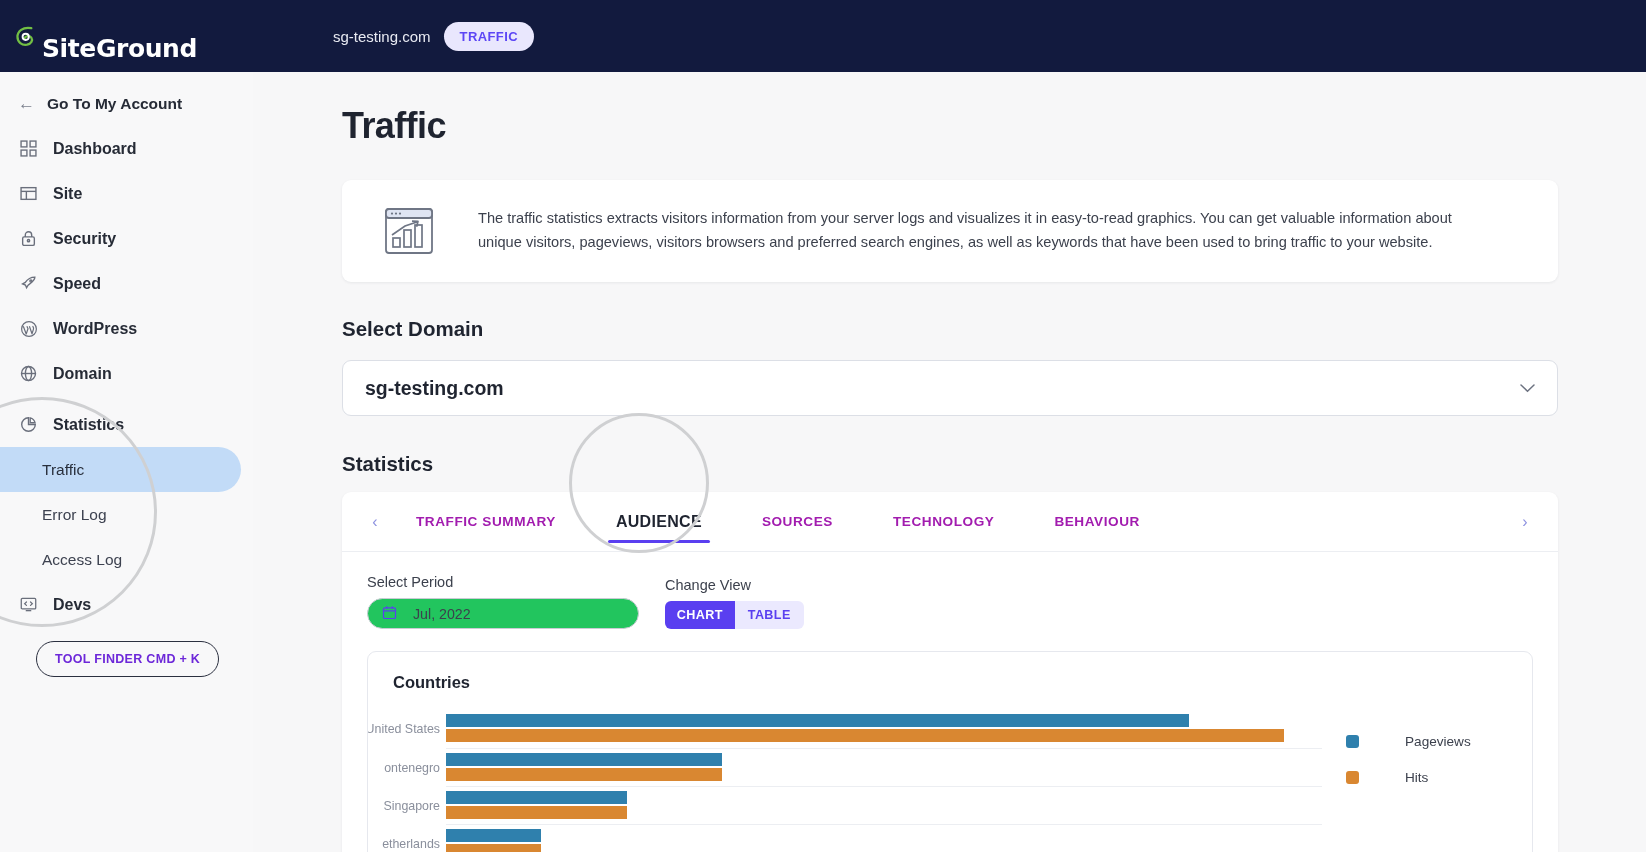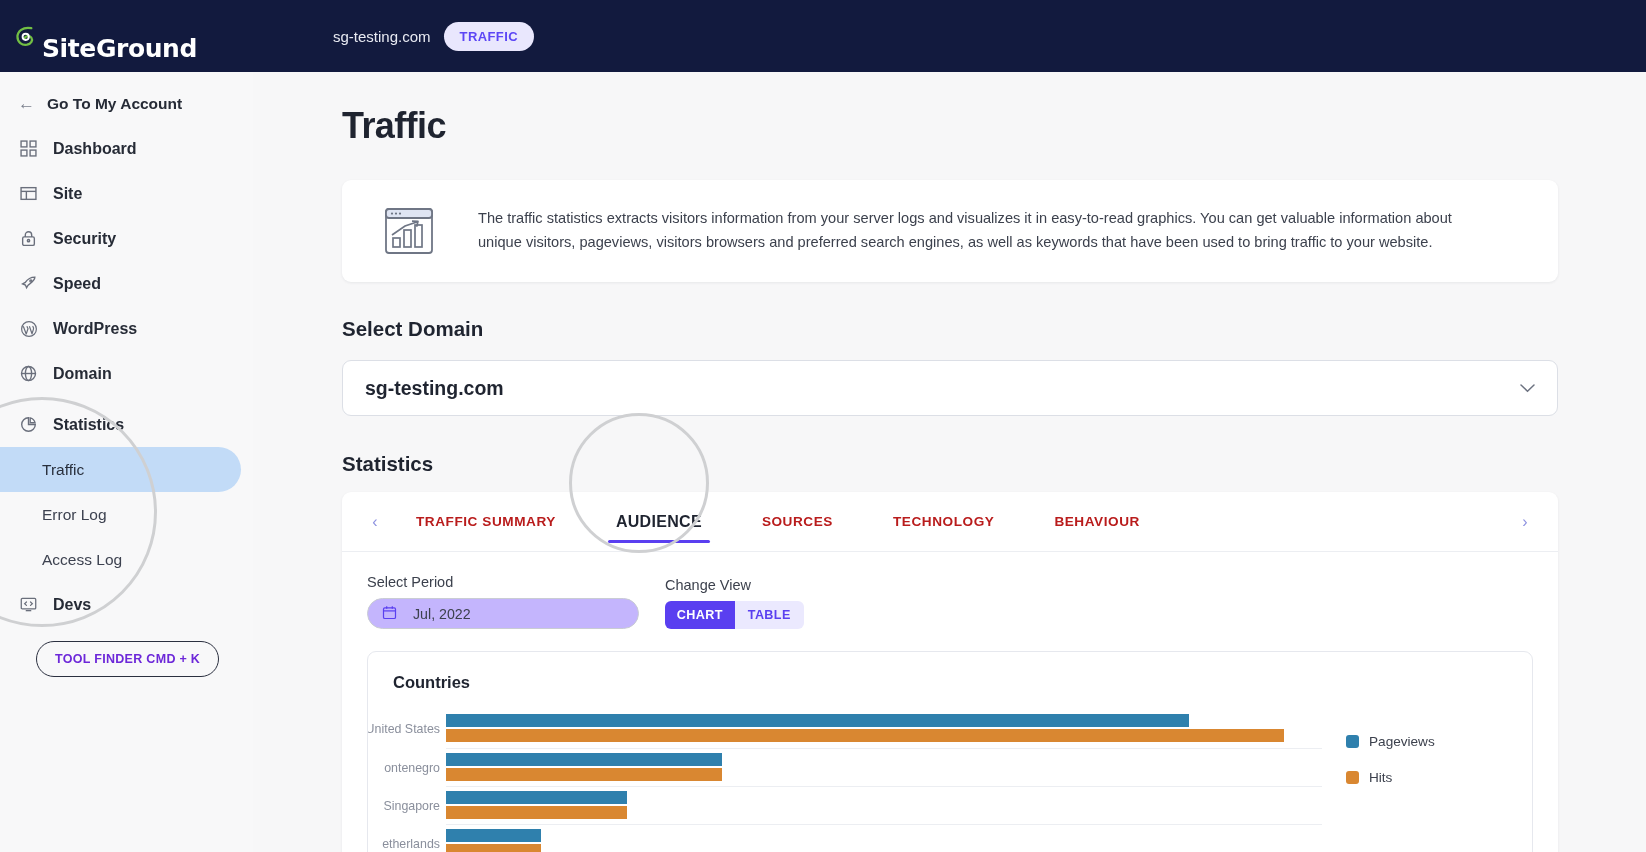--- a/index.html
+++ b/index.html
@@ -130,39 +130,39 @@
     display: flex; align-items: center;
     height: 60px; border-bottom: 1px solid #eceef2;
     padding: 0 22px; position: relative;
   }
   .tab-arrow {
     width: 22px; color: #8f93e0; font-size: 16px;
     cursor: pointer; text-align: center; flex: none;
   }
   .tab {
     font-size: 13.6px; font-weight: 700; letter-spacing: .55px;
-    color: #b91c1c; padding: 0 30px; cursor: pointer;
+    color: #a21caf; padding: 0 30px; cursor: pointer;
     position: relative; height: 60px;
     display: flex; align-items: center; white-space: nowrap;
   }
   .tab.active { color: #1f2430; font-size: 16px; font-weight: 800; letter-spacing: .3px; }
   .tab.active::after {
     content: ""; position: absolute; left: 22px; right: 22px; bottom: 9px;
     height: 3px; background: #5a3ff0; border-radius: 2px;
   }
   .tab-arrow.right { margin-left: auto; }
 
   .controls-row { display: flex; align-items: flex-end; padding: 22px 22px 0 25px; }
   .ctl-group { display: flex; flex-direction: column; }
   .ctl-label { font-size: 14.5px; color: #3c414d; margin-bottom: 8px; }
   .date-input {
     width: 272px; height: 31px;
     border: 1px solid #c9ccd4; border-radius: 17px;
     display: flex; align-items: center; padding: 0 14px;
-    background: #c4b5fd; cursor: pointer;
+    background: #22c55e; cursor: pointer;
   }
   .cal-ico { color: #5a3ff0; font-size: 13px; margin-right: 16px; }
   .date-val { font-size: 14.2px; color: #3c414d; }
 
   .ctl-group.view { margin-left: 26px; }
   .seg {
     display: flex; border-radius: 6px; overflow: hidden;
     width: 139px; height: 28px;
   }
   .seg button {
@@ -201,21 +201,21 @@
     width: 96px; line-height: 1.15;
   }
   .bars { position: absolute; left: 0; top: 4px; width: 864px; }
   .bar { height: 13px; border-radius: 0; }
   .bar.pv  { background: #2f80ad; margin-bottom: 2px; }
   .bar.hit { background: #d98731; }
 
   .chart-legend {
     width: 210px; padding: 24px 0 0 24px; flex: none;
   }
-  .leg { display: flex; align-items: center; margin-bottom: 21px; }
+  .leg { display: flex; align-items: center; margin-bottom: 21px; gap: 36px; }
   .leg .sw { width: 13px; height: 13px; border-radius: 3px; margin-right: 10px; }
   .leg .tx { font-size: 13.6px; color: #3c414d; }
 
   
   .ring {
     position: absolute; border-radius: 50%;
     border: 3px solid #cfd0d2; pointer-events: none;
   }
   .ring.r1 { left: -73px; top: 397px; width: 230px; height: 230px; }
   .ring.r2 { left: 569px; top: 413px; width: 140px; height: 140px; }

